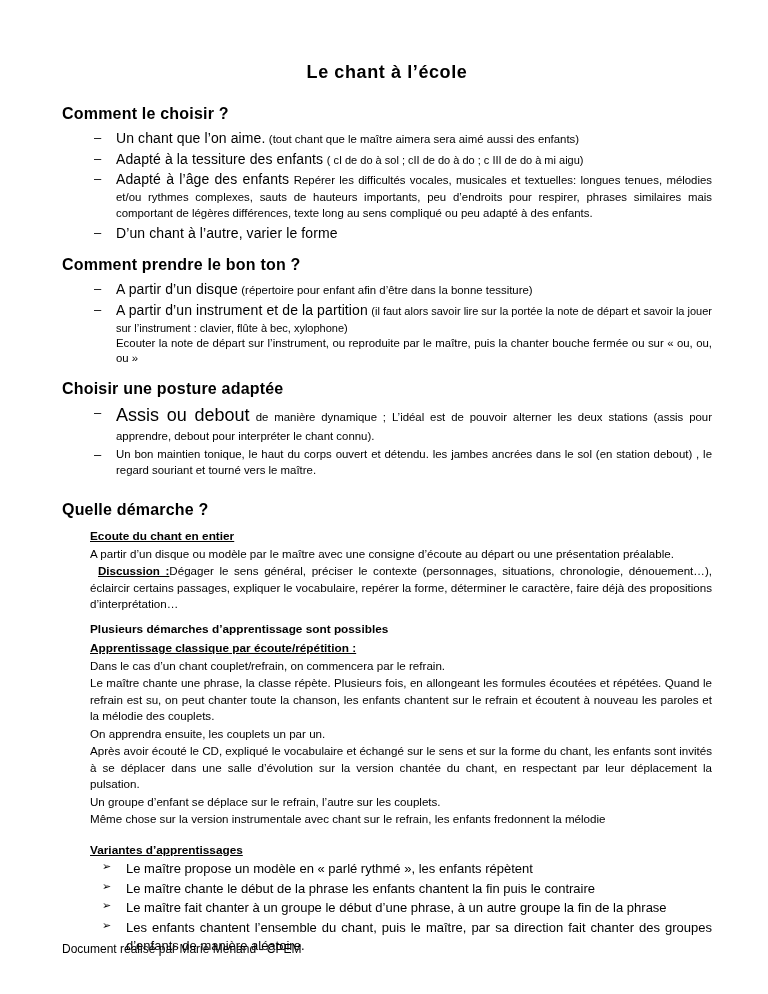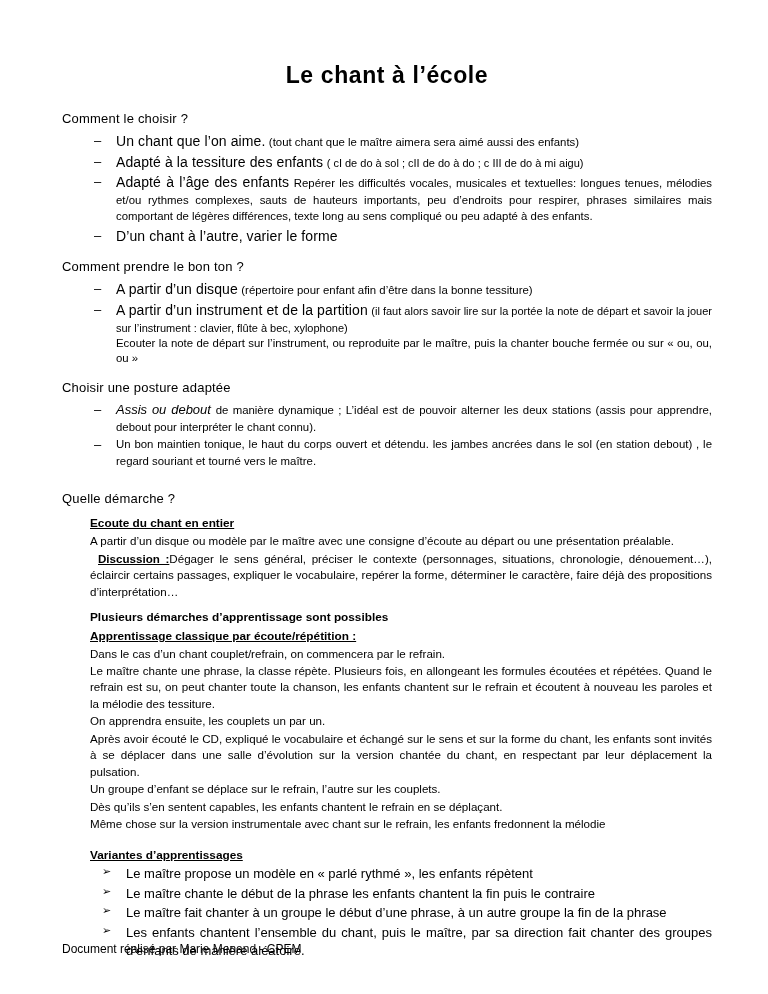--- a/index.html
+++ b/index.html
@@ -16,31 +16,31 @@
   }
   .page {
     position: relative;
     width: 768px;
     height: 994px;
     box-sizing: border-box;
     padding: 48px 56px 10px 62px;
   }
   .doc-title {
     text-align: center;
-    font-size: 23px;
+    font-size: 18px;
     font-weight: bold;
     letter-spacing: 0.6px;
     margin: 14px 0 22px 0;
   }
   .section {
     margin-bottom: 6px;
   }
   .section-title {
-    font-size: 13px;
-    font-weight: normal;
+    font-size: 16px;
+    font-weight: bold;
     letter-spacing: 0.2px;
     margin: 14px 0 6px 0;
   }
   .section-title.small-gap {
     margin-top: 22px;
   }
   ul.dashlist {
     list-style: none;
     margin: 0;
     padding: 0 0 0 28px;
@@ -61,22 +61,21 @@
     font-size: 13px;
   }
   ul.dashlist.tight > li {
     margin-bottom: 1px;
   }
   .lead {
     font-size: 14px;
     letter-spacing: 0.1px;
   }
   .lead-sm {
-    font-size: 13px;
-    font-style: italic;
+    font-size: 18px;
   }
   .fine {
     font-size: 11.4px;
   }
   .fine-sm {
     font-size: 11px;
   }
   .body-block {
     padding-left: 28px;
     font-size: 11.6px;
@@ -190,25 +189,24 @@
 
   <div class="section">
     <div class="section-title small-gap">Quelle démarche ?</div>
     <div class="body-block">
       <div class="sub-head">Ecoute du chant en entier</div>
       <p class="para">A partir d’un disque ou modèle par le maître avec une consigne d’écoute au départ ou une présentation préalable.</p>
       <p class="para"><span class="inline-b">Discussion :</span><span>Dégager le sens général, préciser le contexte (personnages, situations, chronologie, dénouement…), éclaircir certains passages, expliquer le vocabulaire, repérer la forme, déterminer le caractère, faire déjà des propositions d’interprétation…</span></p>
       <div class="sub-head no-underline">Plusieurs démarches d’apprentissage sont possibles</div>
       <div class="sub-head" style="margin-top:2px;">Apprentissage classique par écoute/répétition :</div>
       <p class="para">Dans le cas d’un chant couplet/refrain, on commencera par le refrain.</p>
-      <p class="para">Le maître chante une phrase, la classe répète. Plusieurs fois, en allongeant les formules écoutées et répétées. Quand le refrain est su, on peut chanter toute la chanson, les enfants chantent sur le refrain et écoutent à nouveau les paroles et la mélodie des tessiture.</p>
+      <p class="para">Le maître chante une phrase, la classe répète. Plusieurs fois, en allongeant les formules écoutées et répétées. Quand le refrain est su, on peut chanter toute la chanson, les enfants chantent sur le refrain et écoutent à nouveau les paroles et la mélodie des couplets.</p>
       <p class="para">On apprendra ensuite, les couplets un par un.</p>
       <p class="para">Après avoir écouté le CD, expliqué le vocabulaire et échangé sur le sens et sur la forme du chant, les enfants sont invités à se déplacer dans une salle d’évolution sur la version chantée du chant, en respectant par leur déplacement la pulsation.</p>
       <p class="para">Un groupe d’enfant se déplace sur le refrain, l’autre sur les couplets.</p>
-      <p class="para">Dès qu’ils s’en sentent capables, les enfants chantent le refrain en se déplaçant.</p>
       <p class="para">Même chose sur la version instrumentale avec chant sur le refrain, les enfants fredonnent la mélodie</p>
       <div class="sub-head" style="margin-top:14px;">Variantes d’apprentissages</div>
       <ul class="arrowlist">
         <li>Le maître propose un modèle en « parlé rythmé », les enfants répètent</li>
         <li>Le maître chante le début de la phrase les enfants chantent la fin puis le contraire</li>
         <li>Le maître fait chanter à un groupe le début d’une phrase, à un autre groupe la fin de la phrase</li>
         <li>Les enfants chantent l’ensemble du chant, puis le maître, par sa direction fait chanter des groupes d’enfants de manière aléatoire.</li>
       </ul>
     </div>
   </div>

